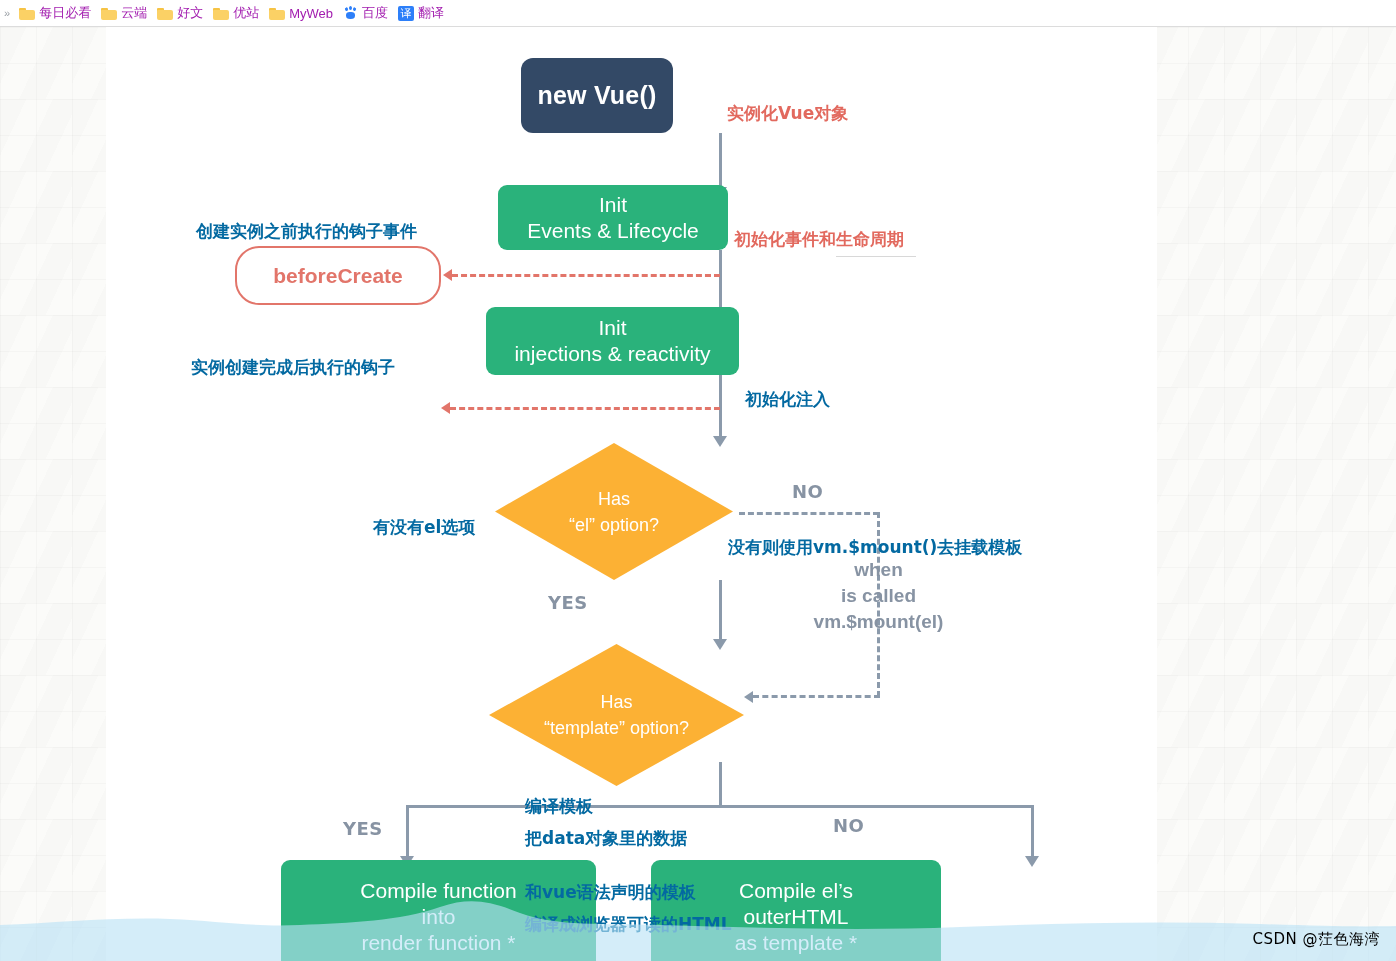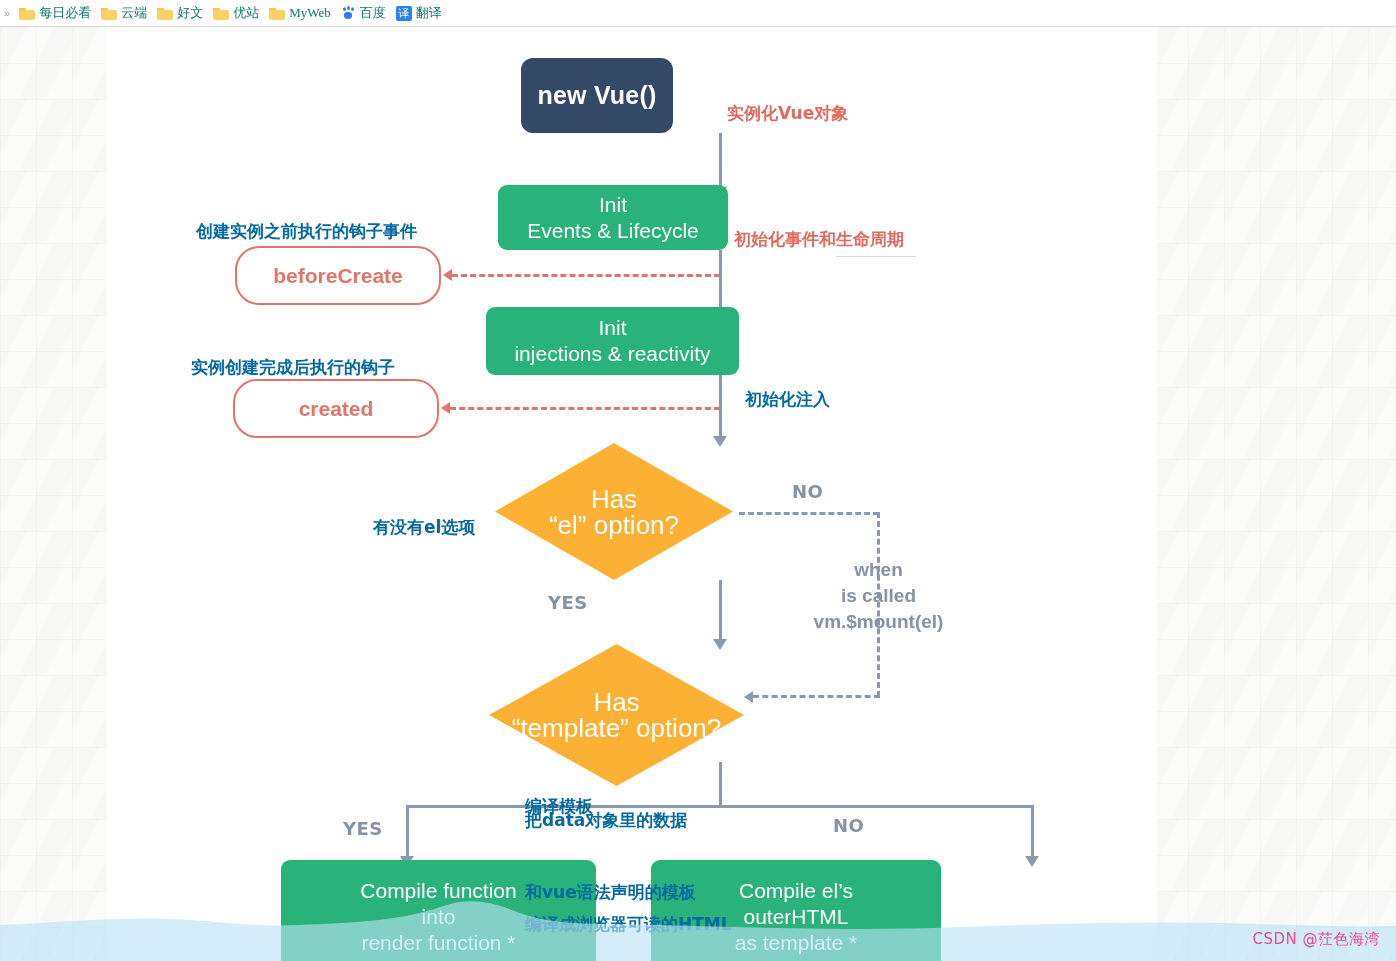--- a/index.html
+++ b/index.html
@@ -40,22 +40,22 @@
     display: flex;
     align-items: center;
     gap: 4px;
     padding: 2px 6px 2px 4px;
     border-radius: 4px;
     cursor: default;
     white-space: nowrap;
   }
   .bm-label {
     font-size: 13px;
-    color: #0f766e;
-    font-family: Liberation Serif, serif;
+    color: #a21caf;
+    font-family: Liberation Sans, sans-serif;
   }
   .folder-icon {
     width: 16px; height: 13px;
     position: relative;
     flex: 0 0 auto;
   }
   .folder-icon::before {
     content: "";
     position: absolute;
     left: 0; top: 1px;
@@ -170,21 +170,21 @@
   }
   .diamond-label {
     position: absolute;
     left: 0; top: 0;
     width: 100%; height: 100%;
     display: flex;
     flex-direction: column;
     align-items: center;
     justify-content: center;
     color: #ffffff;
-    font-size: 26px;
+    font-size: 18px;
     line-height: 26px;
     text-align: center;
     pointer-events: none;
   }
 
   
   .ann {
     position: absolute;
     font-weight: bold;
     white-space: nowrap;
@@ -253,21 +253,21 @@
     width: 1396px; height: 70px;
     z-index: 30;
     pointer-events: none;
   }
 
   
   #watermark {
     position: absolute;
     right: 16px;
     bottom: 12px;
-    color: #ec4899;
+    color: #000000;
     font-size: 15px;
     letter-spacing: .5px;
     z-index: 35;
     font-family: "DejaVu Sans", "Liberation Sans", sans-serif;
   }
 </style>
 </head>
 <body>
 
 <div id="bookmark-bar">
@@ -359,23 +359,20 @@
 
   <div class="node node-hook" style="left:129px; top:219px; width:206px; height:59px;">
     <span>beforeCreate</span>
   </div>
 
   <div class="node node-green" style="left:380px; top:280px; width:253px; height:68px;">
     <span>Init</span>
     <span>injections &amp; reactivity</span>
   </div>
 
-  <div class="node node-hook" style="left:127px; top:352px; width:206px; height:59px;">
-    <span>created</span>
-  </div>
 
   <div class="diamond-wrap" style="left:389px; top:416px; width:238px; height:137px;">
     <div class="diamond-shape"></div>
     <div class="diamond-label">
       <span>Has</span>
       <span>“el” option?</span>
     </div>
   </div>
 
   <div class="diamond-wrap" style="left:383px; top:617px; width:255px; height:142px;">
@@ -409,29 +406,30 @@
   <div class="ann-underline" style="left:730px; top:229px; width:80px;"></div>
 
   <div class="ann ann-purple" style="left:90px; top:193px;">创建实例之前执行的钩子事件</div>
 
   <div class="ann ann-purple" style="left:639px; top:324px;margin-top:37px;">初始化注入</div>
 
   <div class="ann ann-purple" style="left:85px; top:329px;">实例创建完成后执行的钩子</div>
 
   <div class="ann ann-purple" style="left:267px; top:489px;">有没有el选项</div>
 
+  <div class="ann ann-purple" style="left:622px; top:509px;">没有则使用vm.$mount()去挂载模板</div>
 
   <div class="ann-gray-blk" style="position:absolute; left:660px; top:530px; width:225px; font-weight:bold;">
     <div>when</div>
     <div>is called</div>
     <div>vm.$mount(el)</div>
   </div>
 
   <div class="ann ann-purple" style="left:419px; top:768px;">编译模板</div>
-  <div class="ann ann-purple" style="left:419px; top:782px;">把data对象里的数据</div>
+  <div class="ann ann-purple" style="left:419px; top:800px;">把data对象里的数据</div>
   <div class="ann ann-purple" style="left:419px; top:854px;">和vue语法声明的模板</div>
   <div class="ann ann-purple" style="left:419px; top:886px;">编译成浏览器可读的HTML</div>
 
 </div>
 
 <svg id="wave-overlay" viewBox="0 0 1396 70" preserveAspectRatio="none">
   <path d="M0,34 C60,32 110,26 170,28 C220,30 250,36 300,34 C350,32 400,30 440,16
            C470,6 490,10 520,22 C560,36 600,32 660,34 C760,37 860,40 960,36
            C1060,32 1160,30 1260,33 C1320,35 1360,36 1396,35
            L1396,70 L0,70 Z" fill="#b9e2f5" opacity="0.62"></path>

